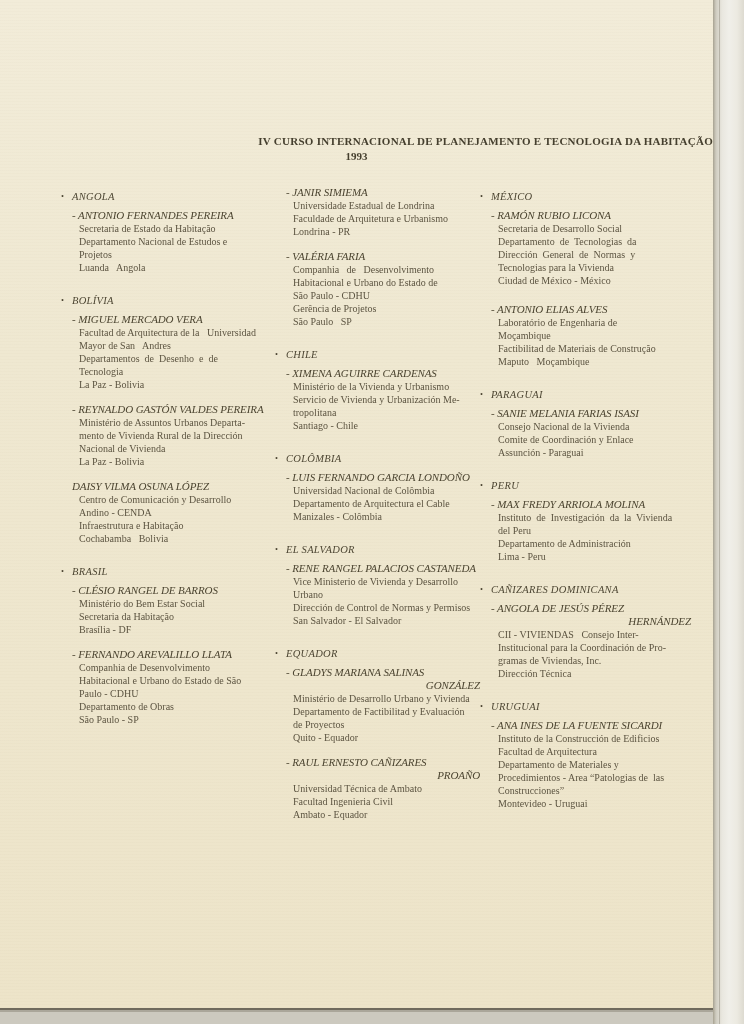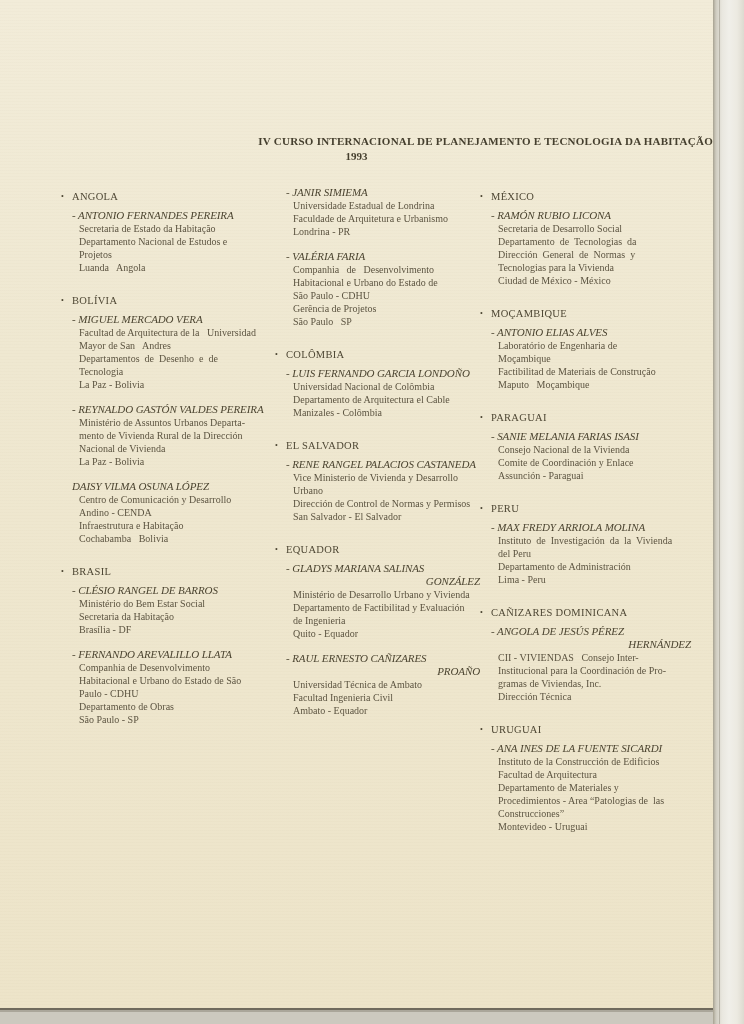--- a/index.html
+++ b/index.html
@@ -22,21 +22,21 @@
   .year{font-size:11px;font-weight:bold;margin-top:2px;}
   .columns{
     display:flex;align-items:flex-start;
     margin:24px 0 0 61px;width:630px;
   }
   .column{box-sizing:border-box;}
   .column-1{width:214px;}
   .column-2{width:205px;}
   .column-3{width:211px;}
   .section{margin-bottom:16px;}
-  .country-row{margin-bottom:5px;white-space:pre;}
+  .country-row{margin-bottom:5px;white-space:pre;font-style:italic;}
   .bullet{
     display:inline-block;width:11px;font-size:8px;color:#4e4734;
     vertical-align:1px;
   }
   .country-name{
     font-size:10.5px;letter-spacing:.3px;color:#4e4734;
   }
   .entry{margin-bottom:12px;}
   .entry:last-child{margin-bottom:2px;}
   .name-line{
@@ -137,20 +137,30 @@
           <div class="entry">
             <div class="name-line">- VALÉRIA FARIA</div>
             <div class="detail-line">Companhia   de   Desenvolvimento</div>
             <div class="detail-line">Habitacional e Urbano do Estado de</div>
             <div class="detail-line">São Paulo - CDHU</div>
             <div class="detail-line">Gerência de Projetos</div>
             <div class="detail-line">São Paulo   SP</div>
           </div>
         </div>
         <div class="section">
+          <div class="country-row"><span class="bullet">•</span><span class="country-name">CHILE</span></div>
+          <div class="entry">
+            <div class="name-line">- XIMENA AGUIRRE CARDENAS</div>
+            <div class="detail-line">Ministério de la Vivienda y Urbanismo</div>
+            <div class="detail-line">Servicio de Vivienda y Urbanización Me-</div>
+            <div class="detail-line">tropolitana</div>
+            <div class="detail-line">Santiago - Chile</div>
+          </div>
+        </div>
+        <div class="section">
           <div class="country-row"><span class="bullet">•</span><span class="country-name">COLÔMBIA</span></div>
           <div class="entry">
             <div class="name-line">- LUIS FERNANDO GARCIA LONDOÑO</div>
             <div class="detail-line">Universidad Nacional de Colômbia</div>
             <div class="detail-line">Departamento de Arquitectura el Cable</div>
             <div class="detail-line">Manizales - Colômbia</div>
           </div>
         </div>
         <div class="section">
           <div class="country-row"><span class="bullet">•</span><span class="country-name">EL SALVADOR</span></div>
@@ -162,21 +172,21 @@
             <div class="detail-line">San Salvador - El Salvador</div>
           </div>
         </div>
         <div class="section">
           <div class="country-row"><span class="bullet">•</span><span class="country-name">EQUADOR</span></div>
           <div class="entry">
             <div class="name-line">- GLADYS MARIANA SALINAS</div>
             <div class="name-line cont">GONZÁLEZ</div>
             <div class="detail-line">Ministério de Desarrollo Urbano y Vivienda</div>
             <div class="detail-line">Departamento de Factibilitad y Evaluación</div>
-            <div class="detail-line">de Ingenieria</div>
+            <div class="detail-line">de Proyectos</div>
             <div class="detail-line">Quito - Equador</div>
           </div>
           <div class="entry">
             <div class="name-line">- RAUL ERNESTO CAÑIZARES</div>
             <div class="name-line cont">PROAÑO</div>
             <div class="detail-line">Universidad Técnica de Ambato</div>
             <div class="detail-line">Facultad Ingenieria Civil</div>
             <div class="detail-line">Ambato - Equador</div>
           </div>
         </div>
@@ -187,21 +197,20 @@
           <div class="entry">
             <div class="name-line">- RAMÓN RUBIO LICONA</div>
             <div class="detail-line">Secretaria de Desarrollo Social</div>
             <div class="detail-line">Departamento  de  Tecnologias  da</div>
             <div class="detail-line">Dirección  General  de  Normas  y</div>
             <div class="detail-line">Tecnologias para la Vivienda</div>
             <div class="detail-line">Ciudad de México - México</div>
           </div>
         </div>
         <div class="section">
-          <div class="country-row"><span class="bullet">•</span><span class="country-name">MOÇAMBIQUE</span></div>
           <div class="entry">
             <div class="name-line">- ANTONIO ELIAS ALVES</div>
             <div class="detail-line">Laboratório de Engenharia de</div>
             <div class="detail-line">Moçambique</div>
             <div class="detail-line">Factibilitad de Materiais de Construção</div>
             <div class="detail-line">Maputo   Moçambique</div>
           </div>
         </div>
         <div class="section">
           <div class="country-row"><span class="bullet">•</span><span class="country-name">PARAGUAI</span></div>

